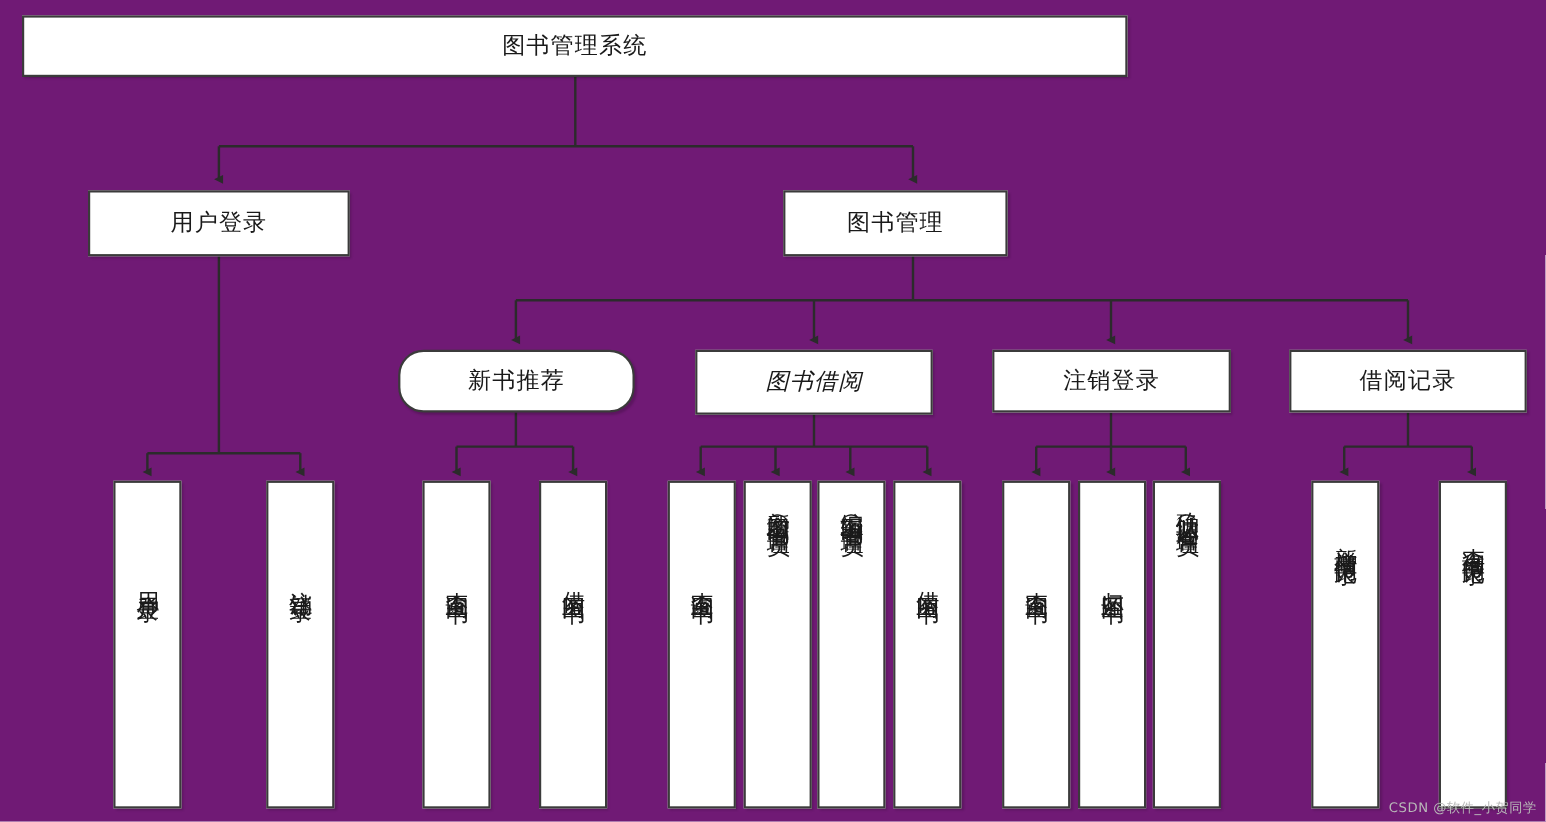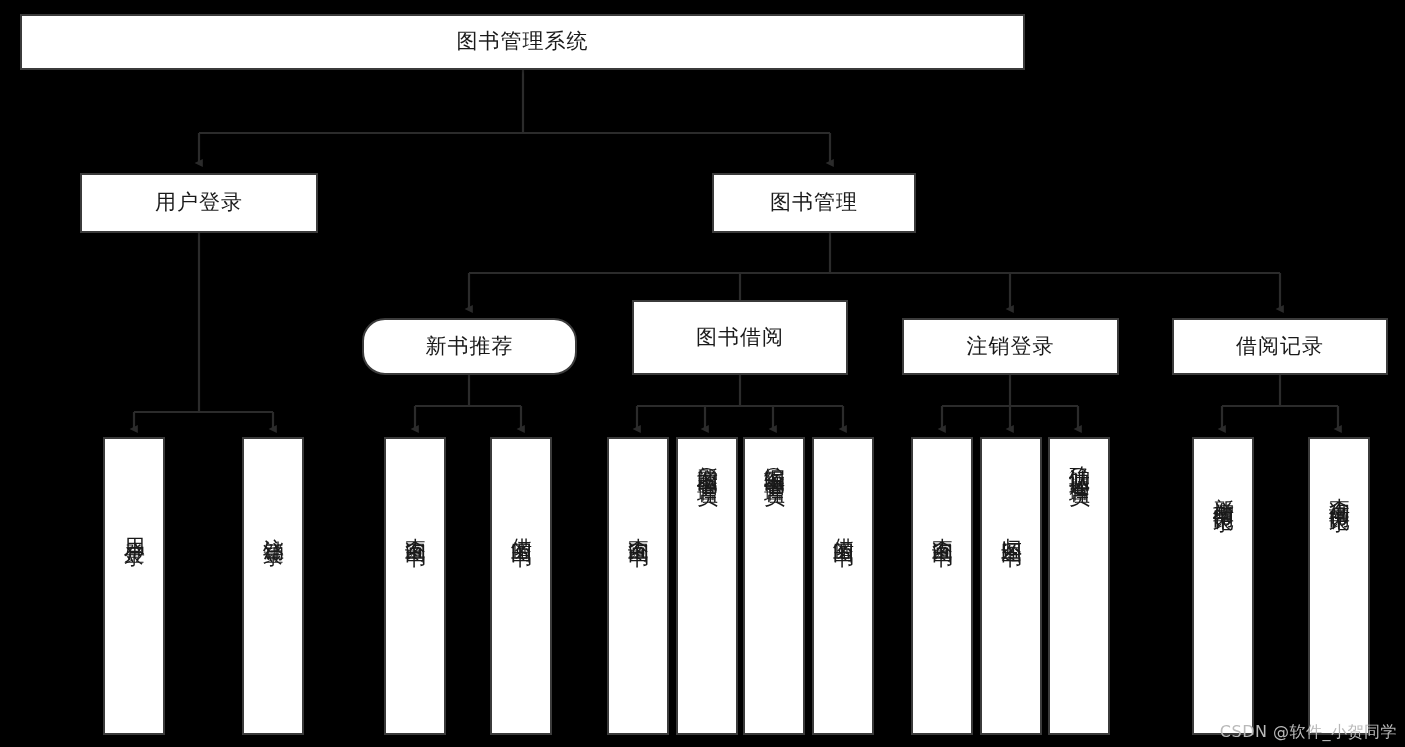--- a/index.html
+++ b/index.html
@@ -8,21 +8,21 @@
     padding: 0;
     background: #ffffff;
   }
   body {
     font-family: "DejaVu Sans", "Liberation Sans", sans-serif;
   }
   #diagram-root {
     position: relative;
     width: 1405px;
     height: 747px;
-    background: #000000;
+    background: #701a75;
     overflow: hidden;
   }
   #edge-layer {
     position: absolute;
     left: 0;
     top: 0;
     width: 1405px;
     height: 747px;
   }
   .node {
@@ -63,21 +63,21 @@
   .node.vert.topalign .node-label {
     margin-top: 8px;
   }
   .node.vert.nearmid .node-label {
     margin-top: 40px;
   }
   #watermark {
     position: absolute;
     right: 8px;
     bottom: 4px;
-    font-size: 16px;
+    font-size: 12px;
     color: #b9b9b9;
     letter-spacing: 0.5px;
     z-index: 5;
     white-space: nowrap;
     pointer-events: none;
   }
 </style>
 </head>
 <body>
 
@@ -140,21 +140,21 @@
   <div class="node horiz" style="left:80px; top:173px; width:238px; height:60px;">
     <span class="node-label">用户登录</span>
   </div>
   <div class="node horiz" style="left:712px; top:173px; width:204px; height:60px;">
     <span class="node-label">图书管理</span>
   </div>
 
   <div class="node horiz" style="left:362px; top:318px; width:215px; height:57px;border-radius:23px;">
     <span class="node-label">新书推荐</span>
   </div>
-  <div class="node horiz" style="left:632px; top:300px; width:216px; height:75px;">
+  <div class="node horiz" style="left:632px; top:318px; width:216px; height:59px;font-style:italic;">
     <span class="node-label">图书借阅</span>
   </div>
   <div class="node horiz" style="left:902px; top:318px; width:217px; height:57px;">
     <span class="node-label">注销登录</span>
   </div>
   <div class="node horiz" style="left:1172px; top:318px; width:216px; height:57px;">
     <span class="node-label">借阅记录</span>
   </div>
 
   <div class="node vert mid" style="left:103px; top:437px; width:62px; height:298px;">

